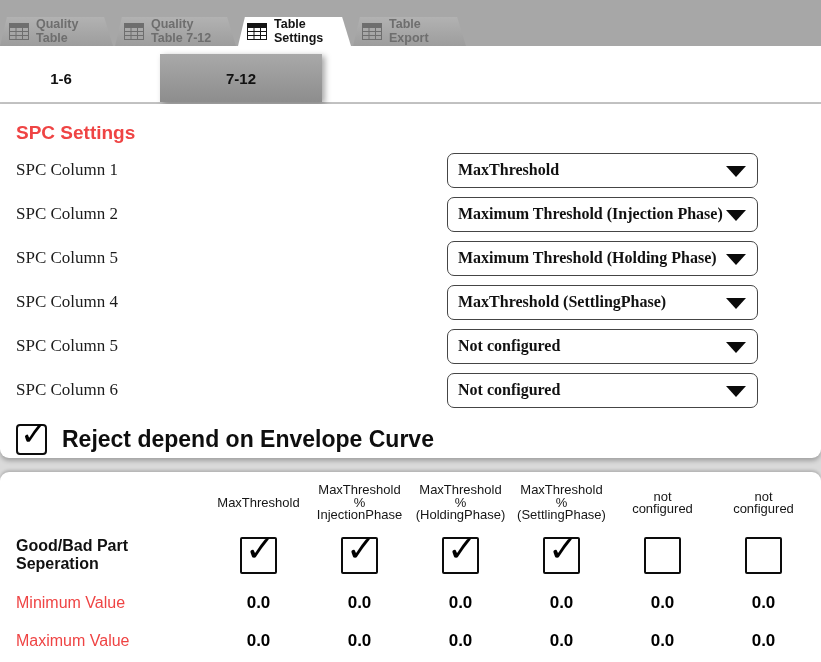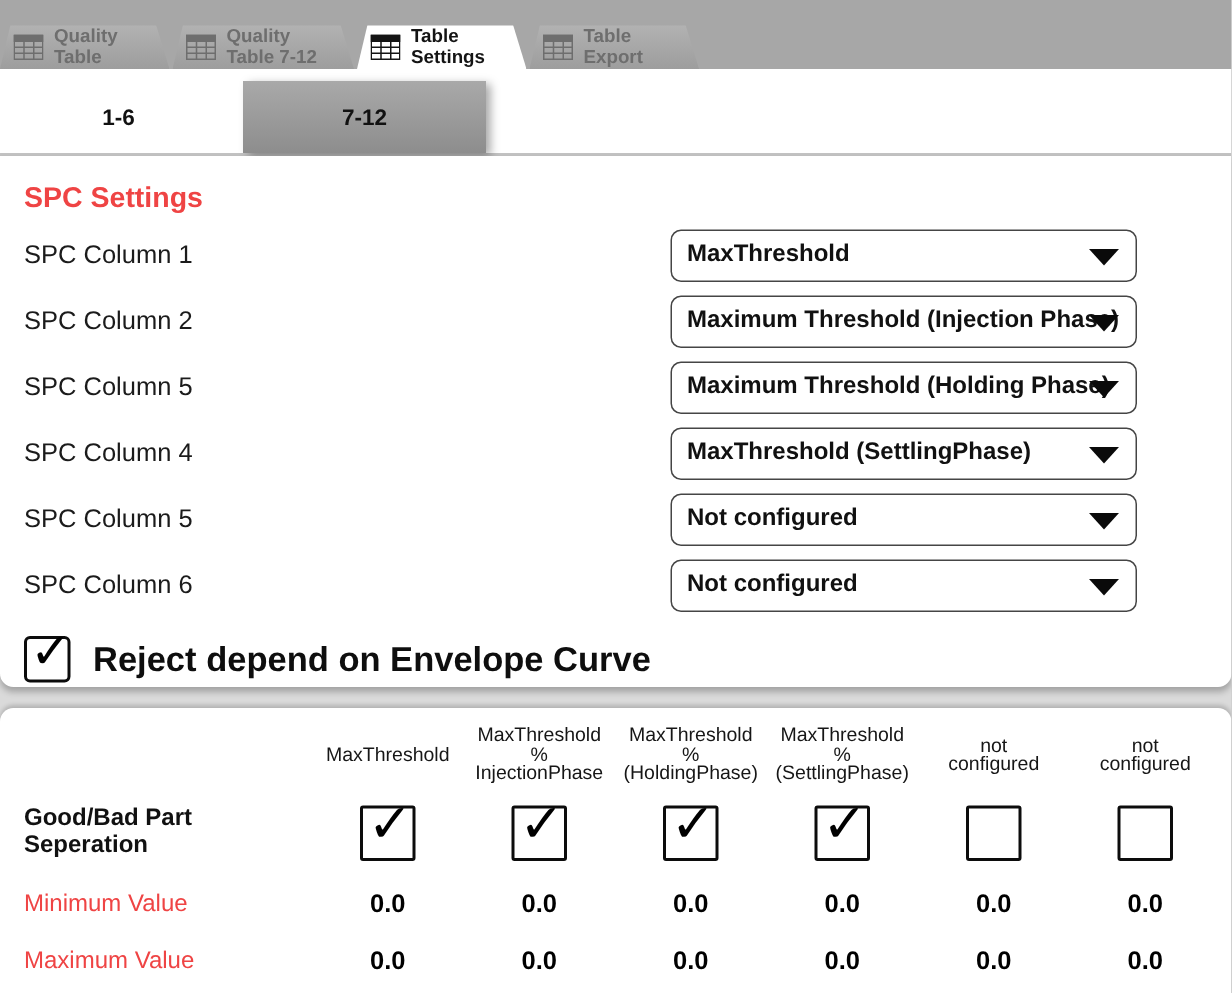--- a/index.html
+++ b/index.html
@@ -28,42 +28,42 @@
   .mtab:nth-child(2){ width:121px; }
   .mtab + .mtab { margin-left:2px; }
   .mtab.active { background:#fff; color:#141414; }
   .mtab .labels { display:flex; flex-direction:column; font-size:12.5px; font-weight:bold; line-height:1.18; white-space:nowrap; }
   .ticon { display:flex; }
 
   
   .subtab-row {
     position:absolute; top:46px; left:0; right:0; height:58px;
     background:#fff; border-bottom:2px solid #c3c3c3;
-    display:flex; align-items:flex-end; padding-left:18px; gap:22px;
+    display:flex; align-items:flex-end; gap:22px;
   }
   .stab {
     height:48px; display:flex; align-items:center; justify-content:center;
     font-size:15px; font-weight:bold; color:#111; cursor:pointer; background:#fff;
   }
   .stab.s0 { width:122px; }
-  .stab.s1 { width:162px; }
+  .stab.s1 { width:162px;margin-left:16px; }
   .stab.active {
     background:linear-gradient(var(--active_subtab_bg,#ababab),#8d8d8d);
     box-shadow:3px 2px 6px rgba(0,0,0,.35);
   }
 
   
   .panel-spc {
     position:absolute; top:104px; left:0; right:0; height:354px;
     background:var(--panel_bg,#fff); border-radius:0 0 9px 9px;
     box-shadow:0 3px 4px rgba(0,0,0,.25);
     padding:18px 0 0 16px;
   }
   .spc-title { font-size:19px; font-weight:bold; line-height:22px; color:#ef4444; }
-  .spc-rows { margin-top:4px; }
+  .spc-rows { margin-top:4px;font-family:Liberation Serif, serif; }
   .spc-row { display:flex; align-items:center; height:44px; padding-right:63px; }
   .spc-label { flex:1; font-size:17px; color:#1b1b1b; }
   .dropdown {
     position:relative; width:311px; height:35px; background:#fff;
     border:1.6px solid var(--control_border,#454545); border-radius:7px;
     display:flex; align-items:center; padding:0 4px 0 10px; cursor:pointer;
   }
   .dropdown .value { font-size:16px; font-weight:bold; white-space:nowrap; overflow:visible; }
   .dd-arrow {
     position:absolute; right:11px; top:12px; width:0; height:0;

